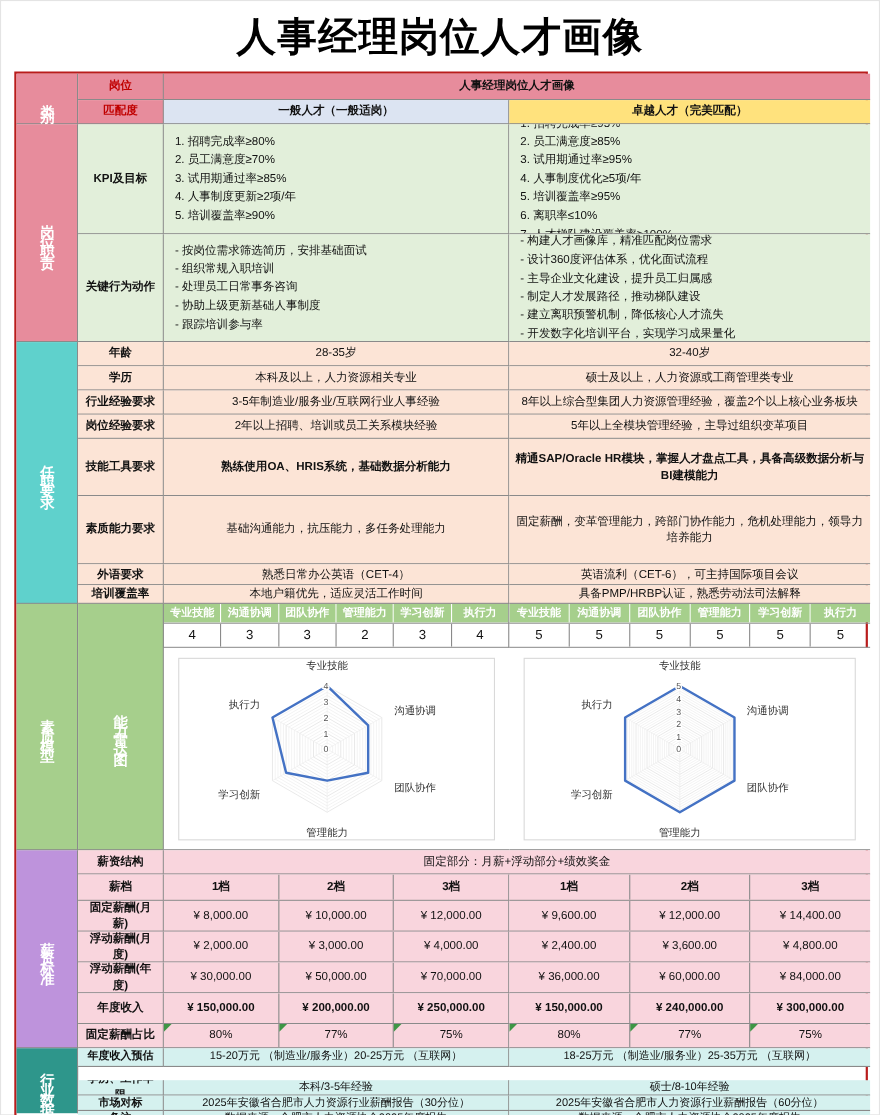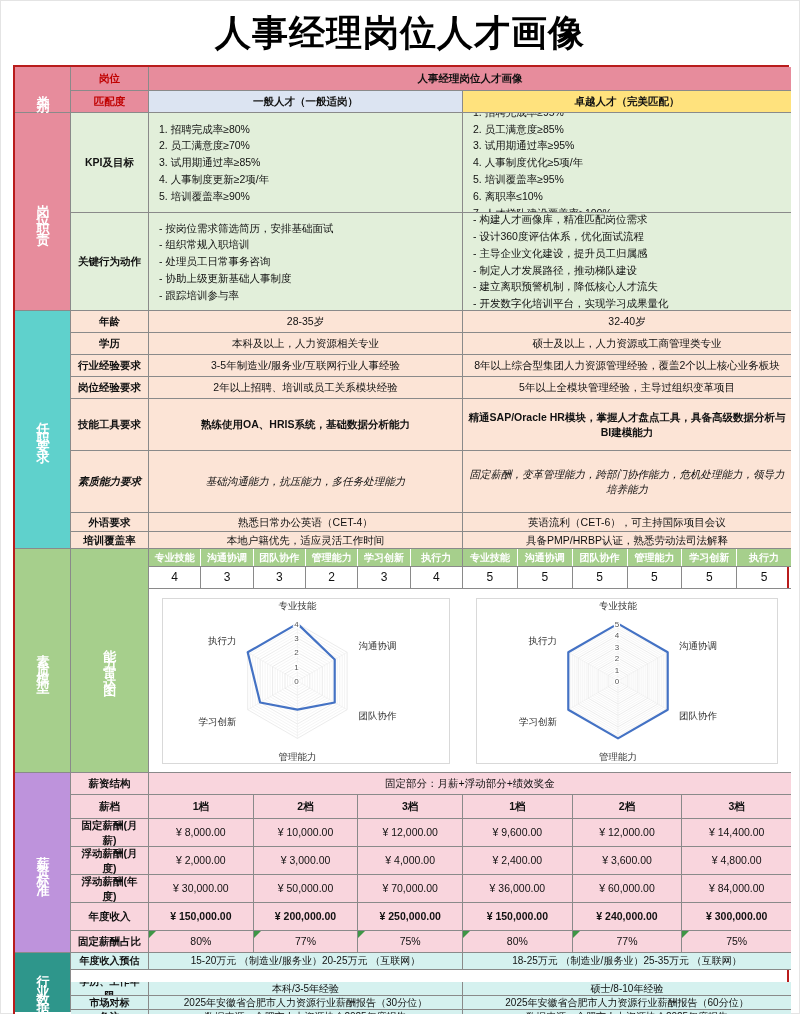--- a/index.html
+++ b/index.html
@@ -132,21 +132,21 @@
         <div class="row" style="height:22px;">
           <div class="c rl peach">岗位经验要求</div>
           <div class="c hl peach">2年以上招聘、培训或员工关系模块经验</div>
           <div class="c hr peach">5年以上全模块管理经验，主导过组织变革项目</div>
         </div>
         <div class="row" style="height:52px;">
           <div class="c rl peach">技能工具要求</div>
           <div class="c hl peach bold">熟练使用OA、HRIS系统，基础数据分析能力</div>
           <div class="c hr peach bold">精通SAP/Oracle HR模块，掌握人才盘点工具，具备高级数据分析与BI建模能力</div>
         </div>
-        <div class="row" style="height:62px;font-style:italic;">
+        <div class="row" style="height:62px;">
           <div class="c rl peach">素质能力要求</div>
           <div class="c hl peach">基础沟通能力，抗压能力，多任务处理能力</div>
           <div class="c hr peach">固定薪酬，变革管理能力，跨部门协作能力，危机处理能力，领导力培养能力</div>
         </div>
         <div class="row" style="height:19px;">
           <div class="c rl peach">外语要求</div>
           <div class="c hl peach">熟悉日常办公英语（CET-4）</div>
           <div class="c hr peach">英语流利（CET-6），可主持国际项目会议</div>
         </div>
         <div class="row" style="height:17px;">

